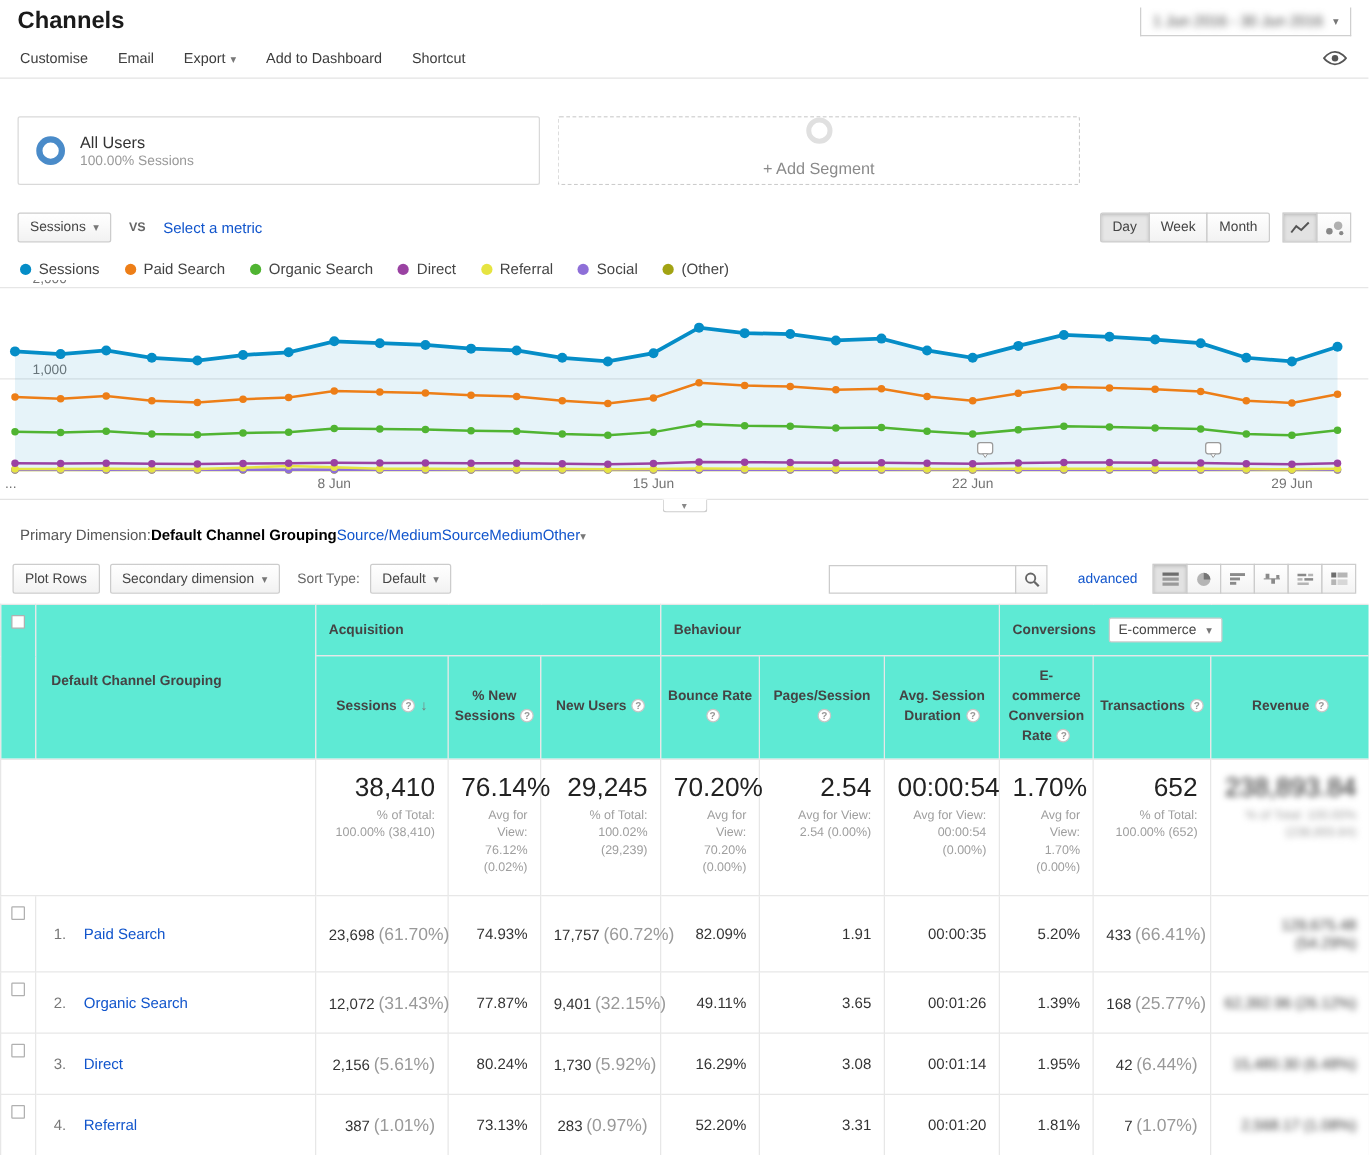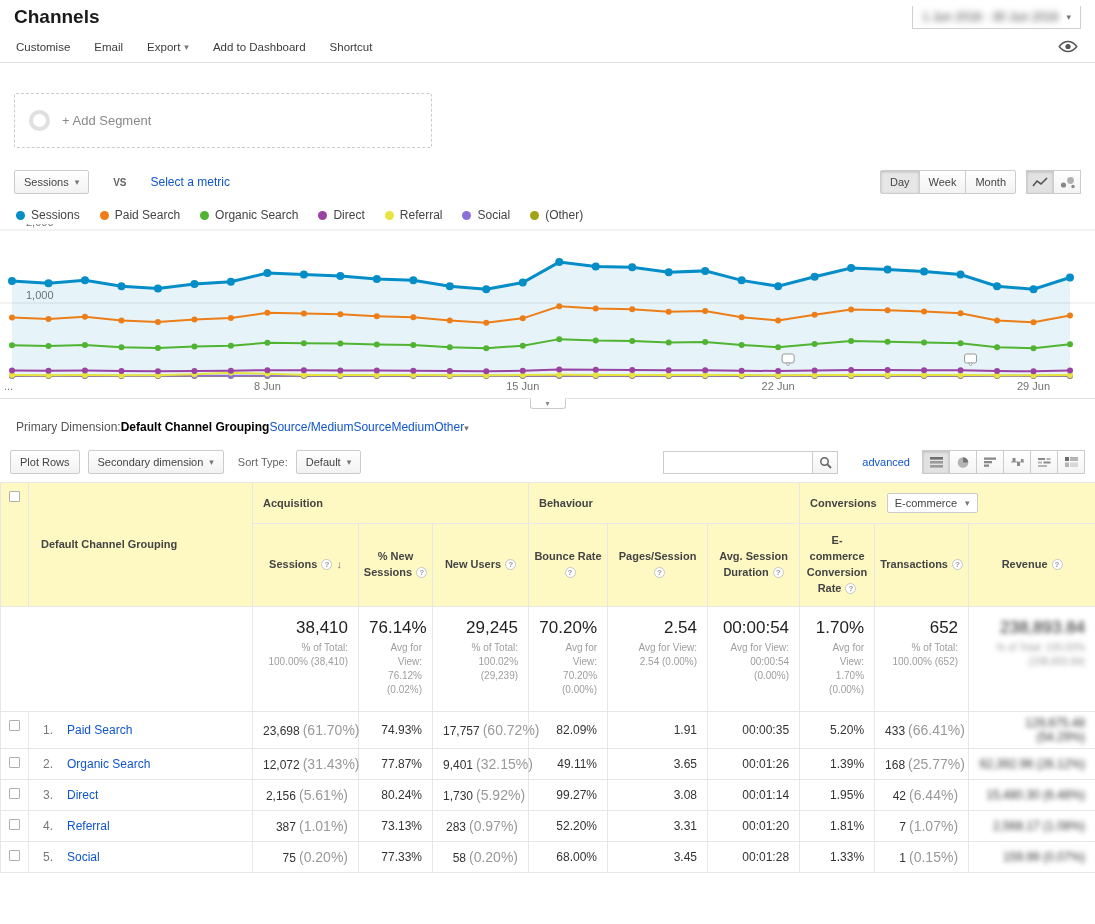--- a/index.html
+++ b/index.html
@@ -15,40 +15,40 @@
   .caret { font-size:9px; color:#777; }
 
   
   .action-bar { display:flex; align-items:center; gap:24px; padding:9px 16px; border-bottom:1px solid #e3e3e3; font-size:11.5px; color:#3c3c3c; }
   .action-item { cursor:pointer; display:inline-flex; align-items:center; gap:4px; }
   .action-spacer { margin-left:auto; }
 
   
   .segments { display:flex; gap:14px; padding:30px 14px 16px; }
   .segment-box { width:418px; height:55px; border:1px solid #d9d9d9; border-radius:2px; display:flex; align-items:center; gap:12px; padding:0 14px; background:#fff; cursor:pointer; }
-  .segment-box.dashed { border-style:dashed; border-color:#ccc; }
+  .segment-box.dashed { border-style:dashed; border-color:#ccc;flex-direction:column; }
   .seg-ring { width:23px; height:23px; border-radius:50%; border:5px solid #4a8bc9; flex:0 0 auto; }
   .seg-ring.empty { border-color:#e0e0e0; width:21px; height:21px; border-width:4px; }
   .seg-title { font-size:13px; color:#333; }
   .seg-sub { font-size:11px; color:#999; margin-top:2px; }
   .add-seg-label { font-size:13px; color:#8a8a8a; }
 
   
   .tab-row { position:relative; height:28px; border-bottom:1px solid #d8d8d8; padding:0 14px; }
   .tab { position:absolute; bottom:-1px; left:14px; border:1px solid #d8d8d8; border-bottom:1px solid #fff; background:#fff; padding:7px 16px 6px; font-size:12px; font-weight:bold; color:#555; border-radius:2px 2px 0 0; cursor:pointer; }
 
   
   .subnav { display:flex; gap:20px; padding:10px 16px 8px; font-size:12px; }
   .subnav .sel { color:#000; cursor:default; }
   .link { color:#1155cc; cursor:pointer; text-decoration:none; }
 
   
   .metric-row { display:flex; align-items:center; padding:6px 14px; }
   .btn { display:inline-flex; align-items:center; gap:6px; border:1px solid #ccc; background:linear-gradient(#ffffff,#f2f2f2); color:#444; font-size:11px; padding:5px 9px; border-radius:2px; cursor:pointer; white-space:nowrap; }
-  .vs-label { font-size:10px; font-weight:bold; color:#666; margin:0 24px; }
+  .vs-label { font-size:10px; font-weight:bold; color:#666; margin:0 14px; }
   .select-metric { font-size:12px; }
   .metric-right { margin-left:auto; display:flex; align-items:center; gap:10px; }
   .seg-group { display:inline-flex; }
   .seg-group .btn { border-radius:0; margin-left:-1px; }
   .seg-group .btn:first-child { border-radius:2px 0 0 2px; margin-left:0; }
   .seg-group .btn:last-child { border-radius:0 2px 2px 0; }
   .btn.active { background:#e6e6e6; box-shadow:inset 0 1px 3px rgba(0,0,0,.18); }
   .icon-btn { width:28px; height:24px; display:inline-flex; align-items:center; justify-content:center; border:1px solid #ccc; background:linear-gradient(#fff,#f3f3f3); cursor:pointer; margin-left:-1px; }
   .icon-btn:first-child { margin-left:0; }
   .icon-btn.active { background:#e2e2e2; box-shadow:inset 0 1px 3px rgba(0,0,0,.18); }
@@ -74,35 +74,35 @@
   .plain-label { font-size:11px; color:#666; margin-left:6px; }
   .toolbar-right { margin-left:auto; display:flex; align-items:center; }
   .search-input { width:150px; height:23px; border:1px solid #ccc; padding:2px 6px; font-size:12px; color:#333; outline:none; }
   .search-btn { width:26px; height:23px; border:1px solid #ccc; margin-left:-1px; background:linear-gradient(#fff,#f3f3f3); display:inline-flex; align-items:center; justify-content:center; cursor:pointer; }
   .advanced-link { font-size:11px; margin:0 12px 0 24px; }
   .view-group { display:inline-flex; }
 
   
   table.report { width:1095px; border-collapse:collapse; table-layout:fixed; font-size:12px; }
   table.report th, table.report td { border:1px solid #e7e7e7; }
-  thead th { background:#fef9c3; font-size:11px; font-weight:bold; color:#444; }
+  thead th { background:#5eead4; font-size:11px; font-weight:bold; color:#444; }
   .group-h { text-align:left; padding:10px 10px; }
   .group-h.conv { display:table-cell; }
   .conv-inner { display:flex; align-items:center; gap:10px; }
   .ecom-select { display:inline-flex; align-items:center; gap:8px; border:1px solid #ccc; background:#fff; font-weight:normal; font-size:11px; color:#444; padding:3px 7px; border-radius:2px; cursor:pointer; }
   .cb-col { width:28px; text-align:center; vertical-align:top; padding-top:8px; }
   .cb { width:11px; height:11px; border:1px solid #b0b0b0; background:#fff; display:inline-block; border-radius:1px; cursor:pointer; }
   .dim-col { text-align:left; vertical-align:middle; padding:8px 12px; font-size:11px; }
   .mh { text-align:center; vertical-align:middle; padding:9px 4px; line-height:1.45; }
   .help { display:inline-flex; width:11px; height:11px; border-radius:50%; border:1px solid #c6c6c6; color:#999; font-size:8px; align-items:center; justify-content:center; margin-left:4px; background:#fff; cursor:pointer; vertical-align:1px; }
   .sort-arrow { color:#777; margin-left:4px; font-size:11px; }
   .totals-row td { background:#fff; text-align:right; vertical-align:top; padding:11px 10px 14px; }
-  .sum-val { font-size:17px; color:#222; margin-bottom:3px; }
+  .sum-val { font-size:21px; color:#222; margin-bottom:3px; }
   .sum-sub { font-size:10px; color:#9e9e9e; line-height:1.4; }
-  tbody tr.data-row td { padding:4px 10px; text-align:right; color:#333; background:#fff; }
+  tbody tr.data-row td { padding:16px 10px; text-align:right; color:#333; background:#fff; }
   tbody tr.data-row td.cb-col { text-align:center; padding:8px 0; }
   td.dim-cell { text-align:left !important; padding-left:14px !important; }
   .row-num { color:#777; display:inline-block; width:16px; margin-right:8px; }
   .cell-val { color:#333; }
   .cell-pct { color:#999; font-size:14px; margin-left:3px; }
   td .blurred { filter: blur(2.6px); }
 </style>
 </head>
 <body>
 
@@ -136,20 +136,27 @@
     <span class="action-spacer"></span>
     <span class="action-item">
       <svg width="22" height="13" viewBox="0 0 22 13">
         <path d="M11 1.5 C6 1.5 2.2 6.5 2.2 6.5 C2.2 6.5 6 11.5 11 11.5 C16 11.5 19.8 6.5 19.8 6.5 C19.8 6.5 16 1.5 11 1.5 Z" fill="none" stroke="#555" stroke-width="1.4"></path>
         <circle cx="11" cy="6.5" r="2.6" fill="#555"></circle>
       </svg>
     </span>
   </div>
 
   <div class="segments">
+    <div class="segment-box">
+      <span class="seg-ring"></span>
+      <span>
+        <div class="seg-title">All Users</div>
+        <div class="seg-sub">100.00% Sessions</div>
+      </span>
+    </div>
     <div class="segment-box dashed">
       <span class="seg-ring empty"></span>
       <span class="add-seg-label">+ Add Segment</span>
     </div>
   </div>
 
 
 
   <div class="metric-row">
     <span class="btn">
@@ -641,21 +648,21 @@
           <td><span class="cell-val">1.39%</span></td>
           <td><span class="cell-val">168</span><span class="cell-pct">(25.77%)</span></td>
           <td><span class="cell-val blurred">62,392.96 (26.12%)</span></td>
         </tr>
         <tr class="data-row">
           <td class="cb-col"><span class="cb"></span></td>
           <td class="dim-cell"><span class="row-num">3.</span><a class="channel-link link">Direct</a></td>
           <td><span class="cell-val">2,156</span><span class="cell-pct">(5.61%)</span></td>
           <td><span class="cell-val">80.24%</span></td>
           <td><span class="cell-val">1,730</span><span class="cell-pct">(5.92%)</span></td>
-          <td><span class="cell-val">99.27%</span></td>
+          <td><span class="cell-val">16.29%</span></td>
           <td><span class="cell-val">3.08</span></td>
           <td><span class="cell-val">00:01:14</span></td>
           <td><span class="cell-val">1.95%</span></td>
           <td><span class="cell-val">42</span><span class="cell-pct">(6.44%)</span></td>
           <td><span class="cell-val blurred">15,480.30 (6.48%)</span></td>
         </tr>
         <tr class="data-row">
           <td class="cb-col"><span class="cb"></span></td>
           <td class="dim-cell"><span class="row-num">4.</span><a class="channel-link link">Referral</a></td>
           <td><span class="cell-val">387</span><span class="cell-pct">(1.01%)</span></td>

